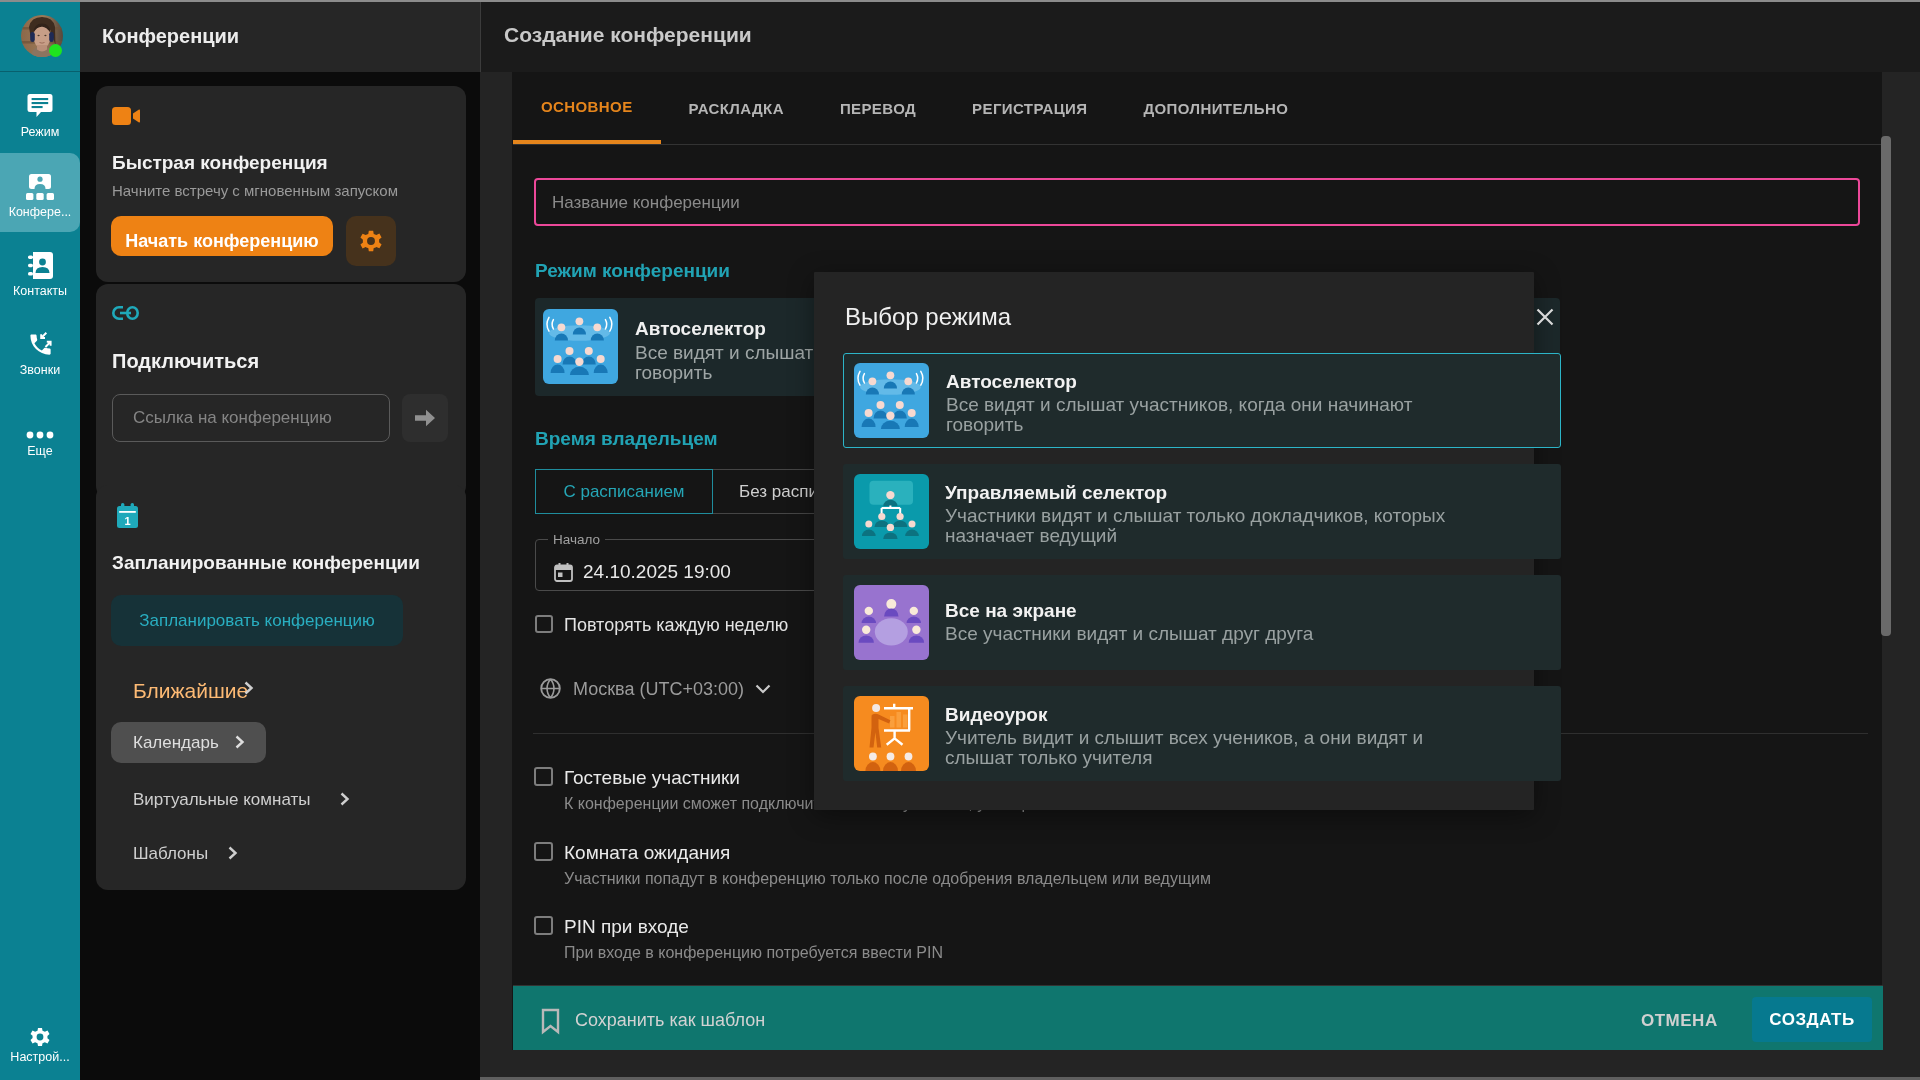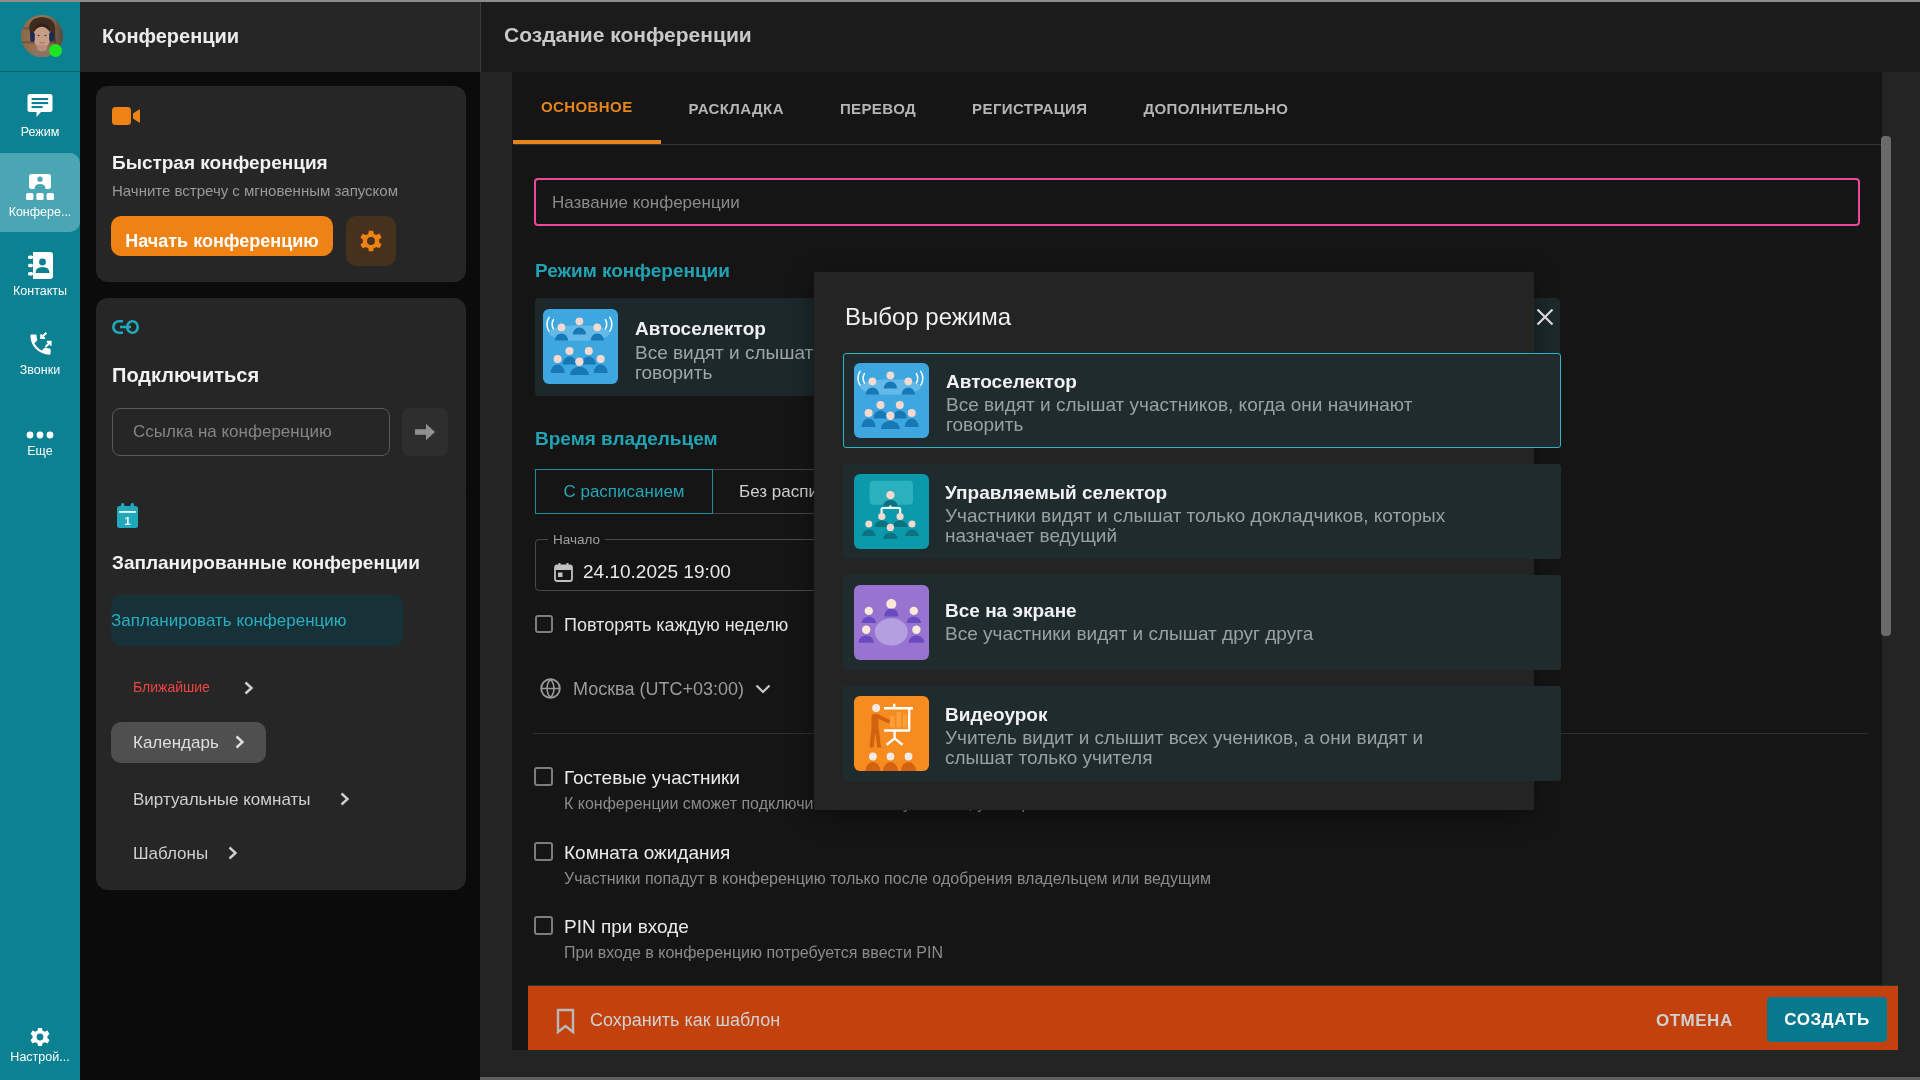--- a/index.html
+++ b/index.html
@@ -117,21 +117,21 @@
   <div class="cardtitle" style="top:66px">Быстрая конференция</div>
   <div class="cardsub" style="top:96px">Начните встречу с мгновенным запуском</div>
   <div style="position:absolute;left:15px;top:130px;width:222px;height:40px;border-radius:10px;background:#ee8214;color:#fff;font-size:18px;font-weight:bold;text-align:center;line-height:50px">Начать конференцию</div>
   <div style="position:absolute;left:250px;top:130px;width:50px;height:50px;border-radius:10px;background:#46321c">
     <svg style="position:absolute;left:13px;top:13px" width="24" height="24" viewBox="0 0 22 22">
       <path fill="#ee8214" d="M9,0 h4 l0.5,3 a8.3,8.3 0 0 1 2.4,1 l2.8,-1.3 2,3.5 -2.3,2 a8.6,8.6 0 0 1 0,2.5 l2.3,2 -2,3.5 -2.8,-1.3 a8.3,8.3 0 0 1 -2.4,1 L13,19 H9 l-0.5,-3 a8.3,8.3 0 0 1 -2.4,-1 l-2.8,1.3 -2,-3.5 2.3,-2 a8.6,8.6 0 0 1 0,-2.5 l-2.3,-2 2,-3.5 2.8,1.3 a8.3,8.3 0 0 1 2.4,-1 Z" transform="translate(0,1.5)"></path>
       <circle cx="11" cy="11" r="3.6" fill="#46321c"></circle>
     </svg>
   </div>
 </div>
-<div class="card" style="top:298px;height:214px">
+<div class="card" style="top:284px;height:214px">
   <svg style="position:absolute;left:16px;top:22px" width="27" height="14" viewBox="0 0 27 14">
     <g fill="none" stroke="#1fa9ba" stroke-width="2.6">
       <path d="M11,1.3 H7 a5.7,5.7 0 0 0 0,11.4 H11"></path>
       <rect x="15.2" y="1.3" width="10.5" height="11.4" rx="5.7"></rect>
       <path d="M8,7 H19"></path>
     </g>
   </svg>
   <div class="cardtitle" style="top:66px;font-size:20px">Подключиться</div>
   <div style="position:absolute;left:16px;top:110px;width:278px;height:48px;border:1.5px solid #5a5a5a;border-radius:8px;color:#858585;font-size:17px;line-height:45px;padding-left:20px">Ссылка на конференцию</div>
   <div style="position:absolute;left:306px;top:110px;width:46px;height:48px;border-radius:8px;background:#2e2e2e">
@@ -142,22 +142,22 @@
 </div>
 <div class="card" style="top:485px;height:405px">
   <svg style="position:absolute;left:21px;top:18px" width="21" height="25" viewBox="0 0 21 25">
     <rect x="0" y="3" width="21" height="22" rx="2.5" fill="#1fa9ba"></rect>
     <rect x="4" y="0" width="3.4" height="6" rx="1.6" fill="#1fa9ba"></rect>
     <rect x="13.6" y="0" width="3.4" height="6" rx="1.6" fill="#1fa9ba"></rect>
     <rect x="2.2" y="8" width="16.6" height="1.8" fill="#fff"></rect>
     <text x="10.5" y="21.5" font-size="11" font-weight="bold" fill="#fff" text-anchor="middle" font-family="Liberation Sans, sans-serif">1</text>
   </svg>
   <div class="cardtitle" style="top:67px">Запланированные конференции</div>
-  <div style="position:absolute;left:15px;top:110px;width:292px;height:51px;border-radius:10px;background:#163238;color:#29aec0;font-size:17px;line-height:51px">Запланировать конференцию</div>
-  <div style="position:absolute;left:37px;top:194px;font-size:14px;font-weight:500;color:#ef4444">Ближайшие</div>
+  <div style="position:absolute;left:15px;top:110px;width:292px;height:51px;border-radius:10px;background:#163238;color:#29aec0;font-size:17px;text-align:center;line-height:51px">Запланировать конференцию</div>
+  <div style="position:absolute;left:37px;top:194px;font-size:21px;font-weight:500;color:#fdba74">Ближайшие</div>
   <svg style="position:absolute;left:147px;top:196px" width="11" height="14" viewBox="0 0 11 14">
       <path d="M2.5,1.5 L8.5,7 L2.5,12.5" fill="none" stroke="#cfcfcf" stroke-width="2.4"></path>
     </svg>
   <div style="position:absolute;left:15px;top:237px;width:155px;height:41px;border-radius:10px;background:#4f4f4f"></div>
   <div style="position:absolute;left:37px;top:248px;font-size:17px;font-weight:500;color:#dedede">Календарь</div>
   <svg style="position:absolute;left:138px;top:250px" width="11" height="14" viewBox="0 0 11 14">
       <path d="M2.5,1.5 L8.5,7 L2.5,12.5" fill="none" stroke="#dedede" stroke-width="2.4"></path>
     </svg>
   <div style="position:absolute;left:37px;top:305px;font-size:17px;font-weight:500;color:#cfcfcf">Виртуальные комнаты</div>
   <svg style="position:absolute;left:243px;top:307px" width="11" height="14" viewBox="0 0 11 14">
@@ -214,21 +214,21 @@
   <div class="abs" style="left:21px;top:661px;width:1335px;height:1px;background:#2f2f2f"></div>
   <div class="cb" style="left:22px;top:695px;width:19px;height:19px"></div>
   <div class="optt" style="top:695px">Гостевые участники</div>
   <div class="opts" style="top:723px">К конференции сможет подключиться любой участник, у которого есть ссылка</div>
   <div class="cb" style="left:22px;top:770px;width:19px;height:19px"></div>
   <div class="optt" style="top:770px">Комната ожидания</div>
   <div class="opts" style="top:798px">Участники попадут в конференцию только после одобрения владельцем или ведущим</div>
   <div class="cb" style="left:22px;top:844px;width:19px;height:19px"></div>
   <div class="optt" style="top:844px">PIN при входе</div>
   <div class="opts" style="top:872px">При входе в конференцию потребуется ввести PIN</div>
-  <div class="abs" style="left:16px;top:913px;width:1370px;height:65px;background:#c2410c;border-top:1px solid #333">
+  <div class="abs" style="left:1px;top:913px;width:1370px;height:65px;background:#0f766e;border-top:1px solid #333">
     <svg style="position:absolute;left:28px;top:22px" width="19" height="27" viewBox="0 0 19 27">
       <path d="M2,2 h15 v22 l-7.5,-6 -7.5,6 z" fill="none" stroke="#b9b9b9" stroke-width="2.4"></path>
     </svg>
     <div class="abs" style="left:62px;top:24px;font-size:18px;color:#d2d2d2">Сохранить как шаблон</div>
     <div class="abs" style="left:1128px;top:25px;width:76px;font-size:17px;font-weight:bold;color:#d0d0d0;letter-spacing:.5px;text-align:center">ОТМЕНА</div>
     <div class="abs" style="left:1239px;top:11px;width:120px;height:45px;background:#06798f;border-radius:4px;color:#fff;font-size:17px;font-weight:bold;letter-spacing:.5px;text-align:center;line-height:45px">СОЗДАТЬ</div>
   </div>
 </div>
 <div class="abs" style="left:1881px;top:136px;width:10px;height:500px;background:#6a6a6a;border-radius:4px"></div>
 <div class="abs" style="left:480px;top:1077px;width:1440px;height:3px;background:#5f5f5f"></div>

